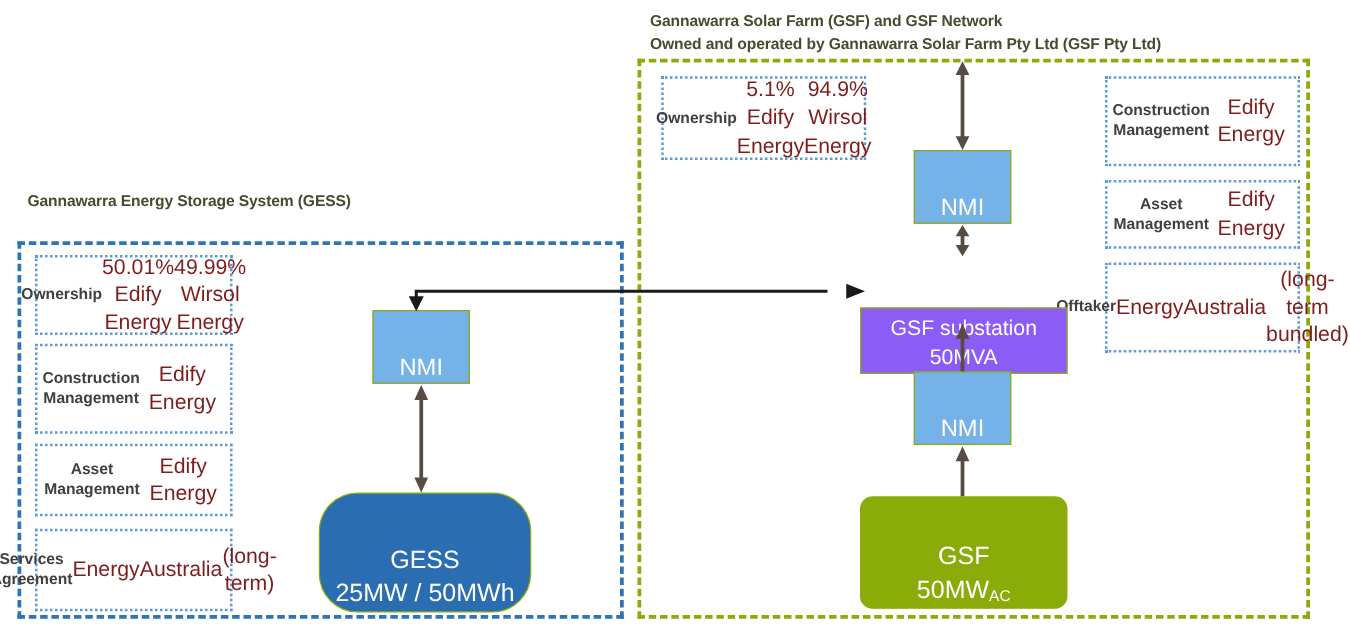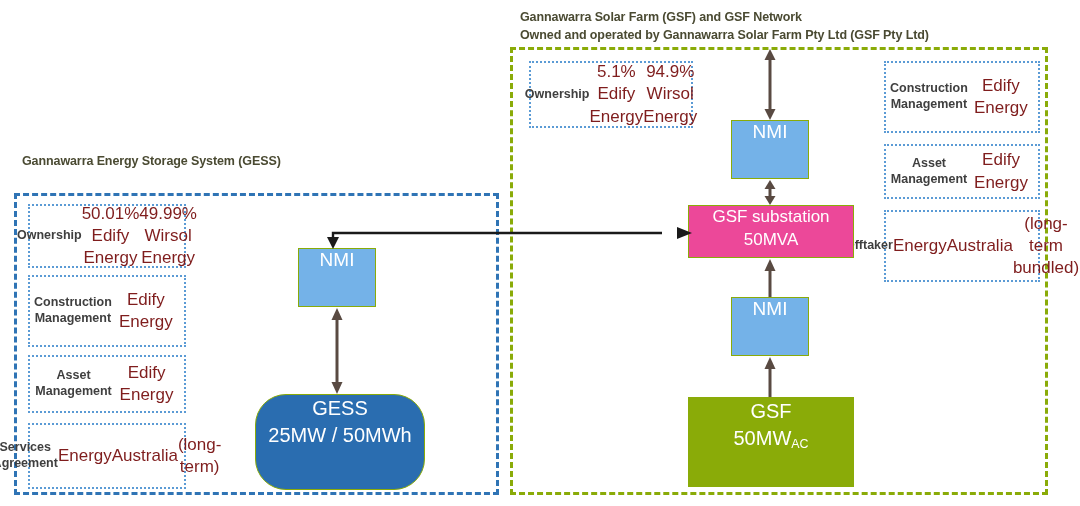--- a/index.html
+++ b/index.html
@@ -69,38 +69,39 @@
   }
 
   
   .node {
     position: absolute;
     box-sizing: border-box;
     border: 1.5px solid #8aab08;
     display: flex;
     flex-direction: column;
     align-items: center;
-    justify-content: flex-start;
+    justify-content: flex-end;
     text-align: center;
     color: #ffffff;
   }
   .node-nmi {
     background: #74b2e8;
     font-size: 19px;
   }
   .node-gess {
     background: #2a6db0;
     font-size: 20px;
     line-height: 1.35;
     border-radius: 31px;
   }
   .node-sub {
-    background: #ec4899;
+    background: #8b5cf6;
     font-size: 17px;
     line-height: 1.35;
+    margin-top: 41px;
   }
   .node-gsf {
     background: #8aab08;
     font-size: 20px;
     line-height: 1.35;
   }
   .node sub {
     font-size: 0.62em;
     vertical-align: baseline;
     position: relative;
@@ -152,21 +153,21 @@
 
   <div class="node node-sub" style="left:688px; top:205px; width:166px; height:53px;">
     <span>GSF substation</span>
     <span>50MVA</span>
   </div>
 
   <div class="node node-nmi" style="left:731px; top:297px; width:78px; height:59px;">
     <span>NMI</span>
   </div>
 
-  <div class="node node-gsf" style="left:688px; top:397px; width:166px; height:90px;">
+  <div class="node node-gsf" style="left:688px; top:397px; width:166px; height:90px;border-radius:10px;">
     <span>GSF</span>
     <span><span>50MW</span><sub>AC</sub></span>
   </div>
 
   <div class="arrow" style="left:764px; top:49px;">
     <svg width="12" height="71" viewBox="0 0 12 71">
       <line x1="6" y1="8" x2="6" y2="63" stroke="#594a42" stroke-width="3"></line>
       <polygon points="6,0 0.5,11 11.5,11" fill="#594a42"></polygon>
       <polygon points="6,71 0.5,60 11.5,60" fill="#594a42"></polygon>
     </svg>

